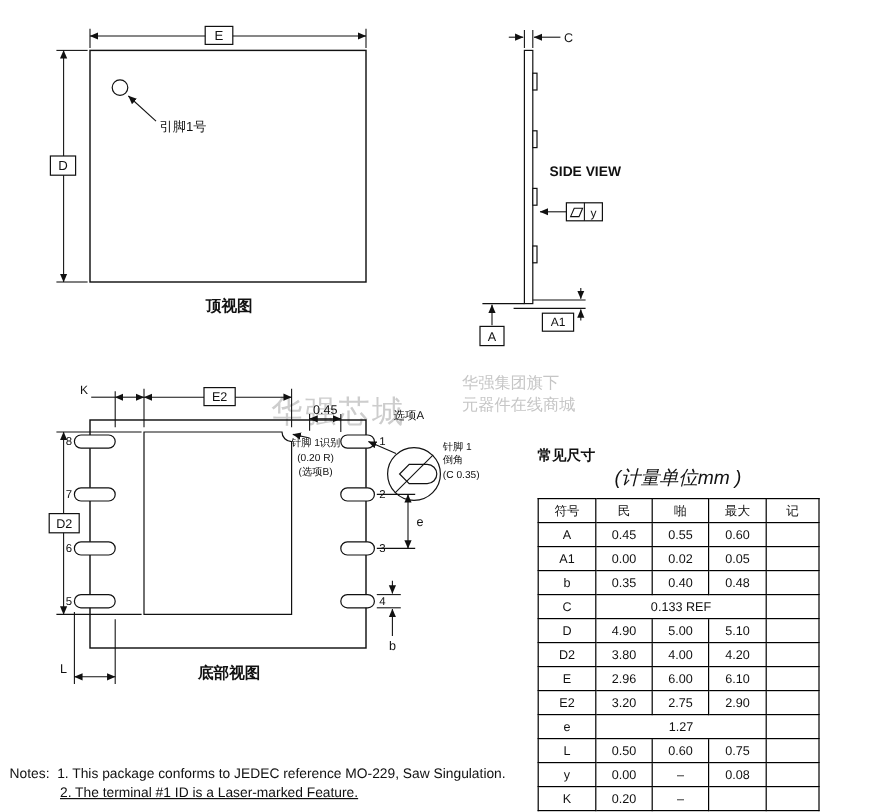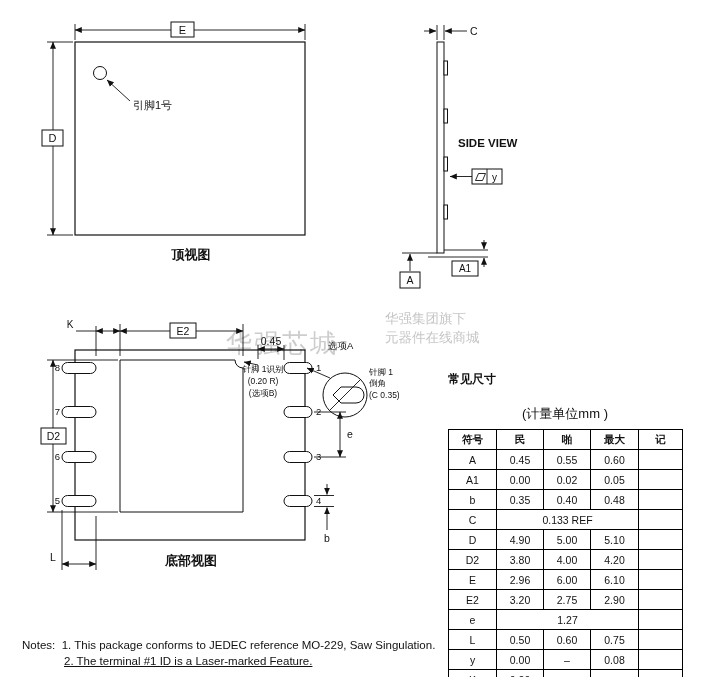--- a/index.html
+++ b/index.html
@@ -9,25 +9,25 @@
   svg line{stroke:#111;stroke-width:0.9;}
   svg .noFill{fill:none;stroke:#111;stroke-width:1.2;}
   svg .thin{fill:none;stroke:#111;stroke-width:1;}
   svg .box{fill:#ffffff;stroke:#111;stroke-width:1;}
   svg .pin{fill:#ffffff;stroke:#111;stroke-width:1;}
   svg text{font-family:"Liberation Sans","DejaVu Sans",sans-serif;fill:#111;}
   svg .wm{fill:#cdcdcd;letter-spacing:2px;}
   svg .wm2{fill:#c6c6c6;}
   .table-wrap{position:absolute;left:448px;top:371px;width:234px;}
   .tbl-title{text-align:left;font-weight:bold;font-size:12px;}
-  .tbl-sub{text-align:center;font-size:13px;margin-top:17px;}
+  .tbl-sub{text-align:center;font-size:16px;margin-top:0;font-style:italic;}
   .table-wrap table{border-collapse:collapse;width:100%;margin-top:6px;table-layout:fixed;}
   .table-wrap th,.table-wrap td{border:1px solid #000;font-size:10.5px;text-align:center;height:19px;padding:0;}
-  .table-wrap th{font-weight:bold;}
-  .notes{position:absolute;left:22px;top:637px;width:430px;font-size:11.5px;line-height:16px;}
+  .table-wrap th{font-weight:normal;}
+  .notes{position:absolute;left:8px;top:637px;width:430px;font-size:11.5px;line-height:16px;}
   .notes .line2{margin-left:42px;text-decoration:underline;}
 </style>
 </head>
 <body>
 
 <div id="canvas">
 
 <svg width="726" height="677" viewBox="0 0 726 677">
   <defs>
     <marker id="ae" markerWidth="8" markerHeight="8" refX="6.8" refY="4" orient="auto" markerUnits="userSpaceOnUse">

